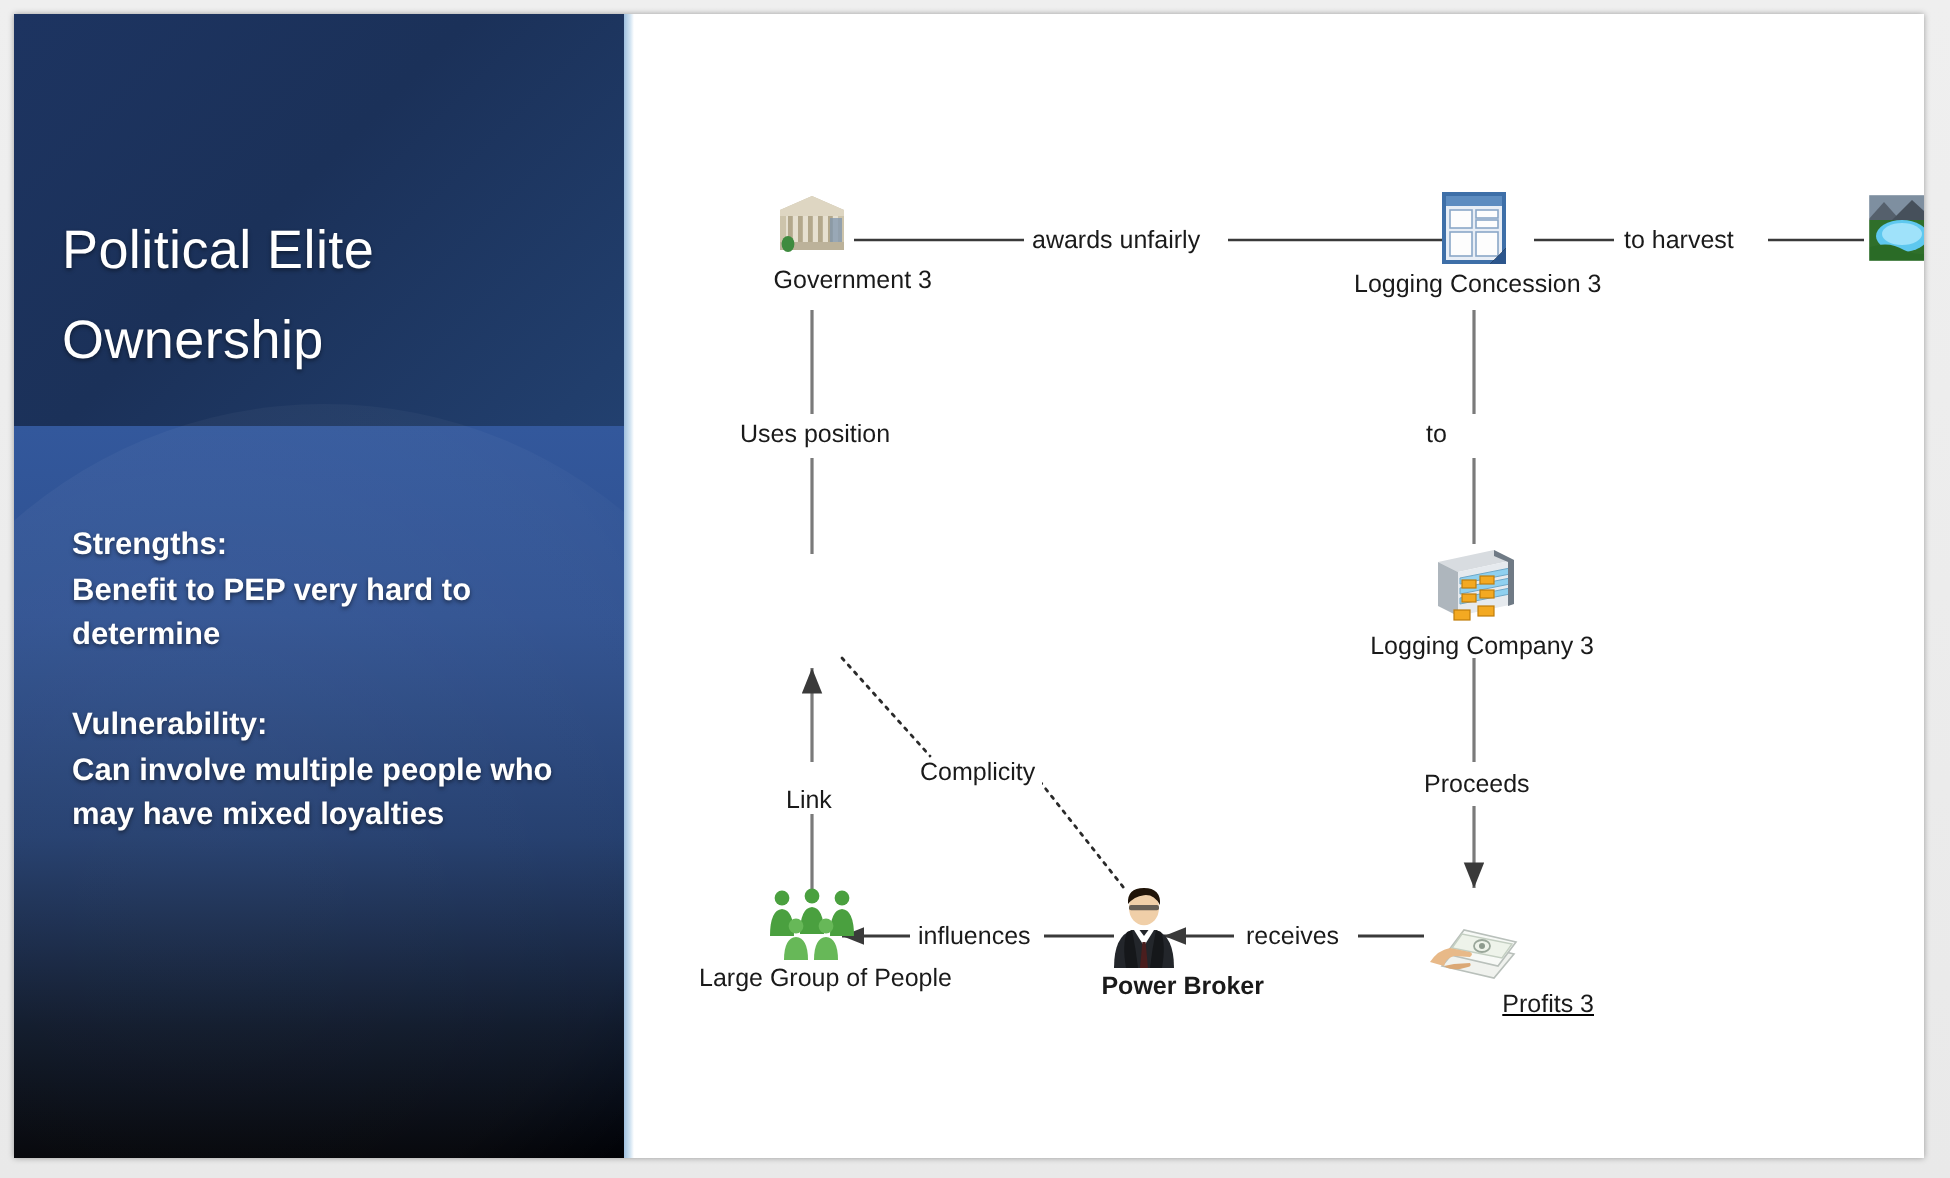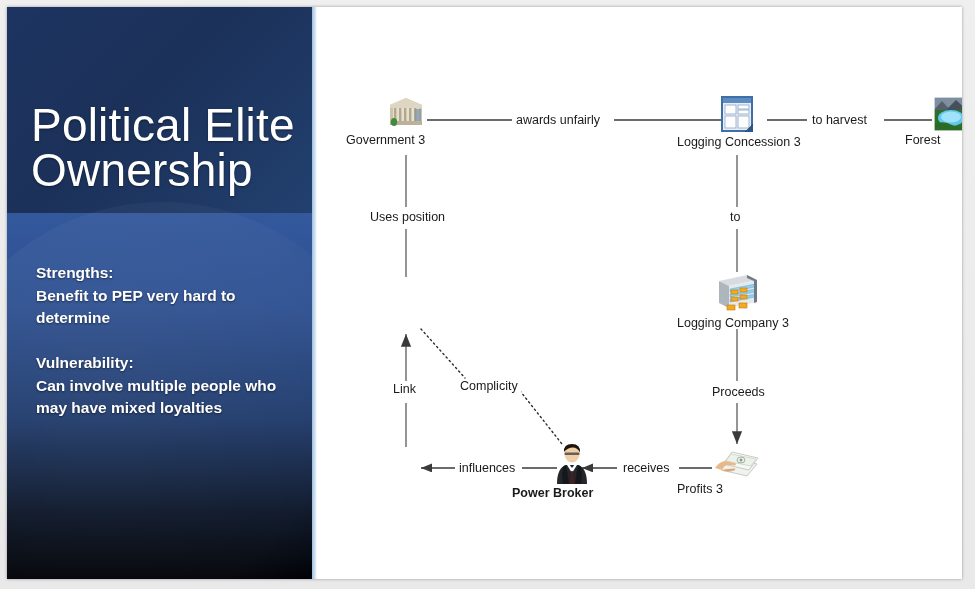--- a/index.html
+++ b/index.html
@@ -37,41 +37,41 @@
     border-radius:50%;
     background:radial-gradient(circle at 38% 40%, rgba(255,255,255,.055) 0%, rgba(255,255,255,.03) 55%, rgba(255,255,255,0) 70%);
     pointer-events:none;
   }
   #sidebar-edge{
     position:absolute;left:305px;top:0;width:5px;height:572px;
     background:linear-gradient(90deg,#9fc0df 0%,#cfe2f1 60%,#ffffff 100%);
   }
   #slide-title{
     position:absolute;left:24px;top:96px;width:268px;
-    color:#ffffff;font-size:46px;line-height:45px;font-weight:300;
+    color:#ffffff;font-size:27px;line-height:45px;font-weight:300;
     letter-spacing:.2px;
     text-shadow:0 1px 2px rgba(0,0,0,.45);
     white-space:pre-line;
   }
   .body-block{
     position:absolute;left:29px;width:268px;
     color:#ffffff;font-size:15.5px;line-height:22.5px;font-weight:bold;
     text-shadow:0 1px 2px rgba(0,0,0,.5);
     white-space:pre-line;
   }
   #body-strengths{top:255px;}
   #body-vulnerability{top:345px;}
 
   
   #canvas{
     position:absolute;left:310px;top:0;width:645px;height:572px;
     background:#ffffff;
   }
   #edges{position:absolute;left:0;top:0;width:645px;height:572px;}
-  .node{position:absolute;text-align:left;}
+  .node{position:absolute;text-align:right;}
   .node .ico{position:relative;margin:0 auto;display:block;}
   .node .lbl{
     font-size:12.5px;color:#1a1a1a;white-space:nowrap;
     font-family:"Liberation Sans", sans-serif;
     margin-top:2px;
   }
   .edge-label{
     position:absolute;font-size:12.5px;color:#1a1a1a;white-space:nowrap;
     background:#ffffff;padding:0 3px;
     font-family:"Liberation Sans", sans-serif;
@@ -134,23 +134,23 @@
         <line x1="240" y1="461" x2="205" y2="461" stroke="#3a3a3a" stroke-width="1.4"></line>
         <line x1="138" y1="461" x2="104" y2="461" stroke="#3a3a3a" stroke-width="1.4" marker-end="url(#arrowEnd)"></line>
 
         <line x1="395" y1="461" x2="362" y2="461" stroke="#3a3a3a" stroke-width="1.4"></line>
         <line x1="300" y1="461" x2="265" y2="461" stroke="#3a3a3a" stroke-width="1.4" marker-end="url(#arrowEnd)"></line>
       </svg>
 
       <div class="edge-label" style="left:196px;top:106px;">awards unfairly</div>
       <div class="edge-label" style="left:492px;top:106px;">to harvest</div>
       <div class="edge-label" style="left:50px;top:203px;text-align:center;">Uses position</div>
-      <div class="edge-label" style="left:410px;top:203px;">to</div>
+      <div class="edge-label" style="left:393px;top:203px;">to</div>
       <div class="edge-label" style="left:392px;top:378px;">Proceeds</div>
-      <div class="edge-label" style="left:73px;top:375px;text-align:right;">Link</div>
+      <div class="edge-label" style="left:73px;top:386px;text-align:right;">Link</div>
       <div class="edge-label" style="left:140px;top:372px;">Complicity</div>
       <div class="edge-label" style="left:139px;top:454px;">influences</div>
       <div class="edge-label" style="left:303px;top:454px;">receives</div>
 
       <div class="node" style="left:29px;top:88px;width:120px;">
         <svg class="ico" width="40" height="36" viewBox="0 0 40 36">
           <polygon points="4,30 36,30 36,10 20,3 4,10" fill="#cdc4ab"></polygon>
           <polygon points="4,10 20,3 36,10 36,13 4,13" fill="#ded6c2"></polygon>
           <rect x="7" y="13" width="26" height="13" fill="#e6e0d0"></rect>
           <g fill="#b3a88c">
@@ -214,36 +214,55 @@
             <rect x="18" y="25" width="7" height="4"></rect>
             <rect x="27" y="23" width="7" height="4"></rect>
             <rect x="14" y="33" width="8" height="5"></rect>
             <rect x="26" y="31" width="8" height="5"></rect>
           </g>
           <polygon points="34,3 44,8 44,30 41,31 41,9 34,6" fill="#6f7a85"></polygon>
         </svg>
         <div class="lbl">Logging Company 3</div>
       </div>
 
+      <div class="node" style="left:19px;top:437px;width:140px;">
+        <svg class="ico" width="48" height="36" viewBox="0 0 48 36">
+          <g fill="#4aa03f">
+            <circle cx="9" cy="5" r="3.7"></circle>
+            <path d="M3,24 Q3,11 9,10.5 Q15,11 15,24 z"></path>
+            <circle cx="24" cy="4" r="3.7"></circle>
+            <path d="M18,23 Q18,10 24,9.5 Q30,10 30,23 z"></path>
+            <circle cx="39" cy="5" r="3.7"></circle>
+            <path d="M33,24 Q33,11 39,10.5 Q45,11 45,24 z"></path>
+          </g>
+          <g fill="#67b858">
+            <circle cx="16" cy="19" r="3.7"></circle>
+            <path d="M10,36 Q10,25 16,24.5 Q22,25 22,36 z"></path>
+            <circle cx="31" cy="19" r="3.7"></circle>
+            <path d="M25,36 Q25,25 31,24.5 Q37,25 37,36 z"></path>
+          </g>
+        </svg>
+        <div class="lbl">Large Group of People</div>
+      </div>
 
       <div class="node" style="left:195px;top:435px;width:120px;font-weight:bold;">
         <svg class="ico" width="34" height="42" viewBox="0 0 34 42">
           <ellipse cx="17" cy="12" rx="7.5" ry="8.6" fill="#f0cfa8"></ellipse>
           <path d="M9,10 Q8.4,2 17,2 Q25.6,2 25,10.5 Q22,5 17,5.6 Q12,6.2 9,10 z" fill="#201408"></path>
           <rect x="9.5" y="10.5" width="15" height="2.6" rx="1" fill="#3a3a3a" opacity=".75"></rect>
           <path d="M2,42 Q2,26 11,23 L23,23 Q32,26 32,42 z" fill="#23262b"></path>
           <path d="M12,23 L17,31 L22,23 L20,22 L17,26 L14,22 z" fill="#ffffff"></path>
           <path d="M16.2,29 L17.8,29 L19,42 L15,42 z" fill="#4a1e1e"></path>
           <path d="M11,23 Q13,33 14,42 L8,42 Q6,30 8.5,24 z" fill="#15171a"></path>
           <path d="M23,23 Q21,33 20,42 L26,42 Q28,30 25.5,24 z" fill="#15171a"></path>
         </svg>
         <div class="lbl">Power Broker</div>
       </div>
 
-      <div class="node" style="left:360px;top:437px;width:120px;">
+      <div class="node" style="left:360px;top:450px;width:120px;text-decoration:underline;">
         <svg class="ico" width="48" height="36" viewBox="0 0 48 36">
           <polygon points="8,26 34,32 44,20 18,14" fill="#f0f2ee" stroke="#b9c0bb" stroke-width=".8"></polygon>
           <polygon points="10,20 36,26 45,14 19,8" fill="#f7f9f6" stroke="#b9c0bb" stroke-width=".8"></polygon>
           <polygon points="13,17 38,22 43,15 18,10" fill="#eef3ea" stroke="#c4cfc2" stroke-width=".7"></polygon>
           <ellipse cx="28" cy="16" rx="4" ry="3" fill="none" stroke="#9aa79a" stroke-width=".9"></ellipse>
           <circle cx="28" cy="16" r="1.5" fill="#8d9a8d"></circle>
           <path d="M2,24 Q6,18 12,17 L22,19 Q24,20 22,21.5 L14,21 Q10,22 9,26 z" fill="#e8b988"></path>
           <path d="M9,26 Q12,28 17,27.5 L21,26.5 Q23,26 22,24.5 L14,25 z" fill="#dba875"></path>
         </svg>
         <div class="lbl">Profits 3</div>

